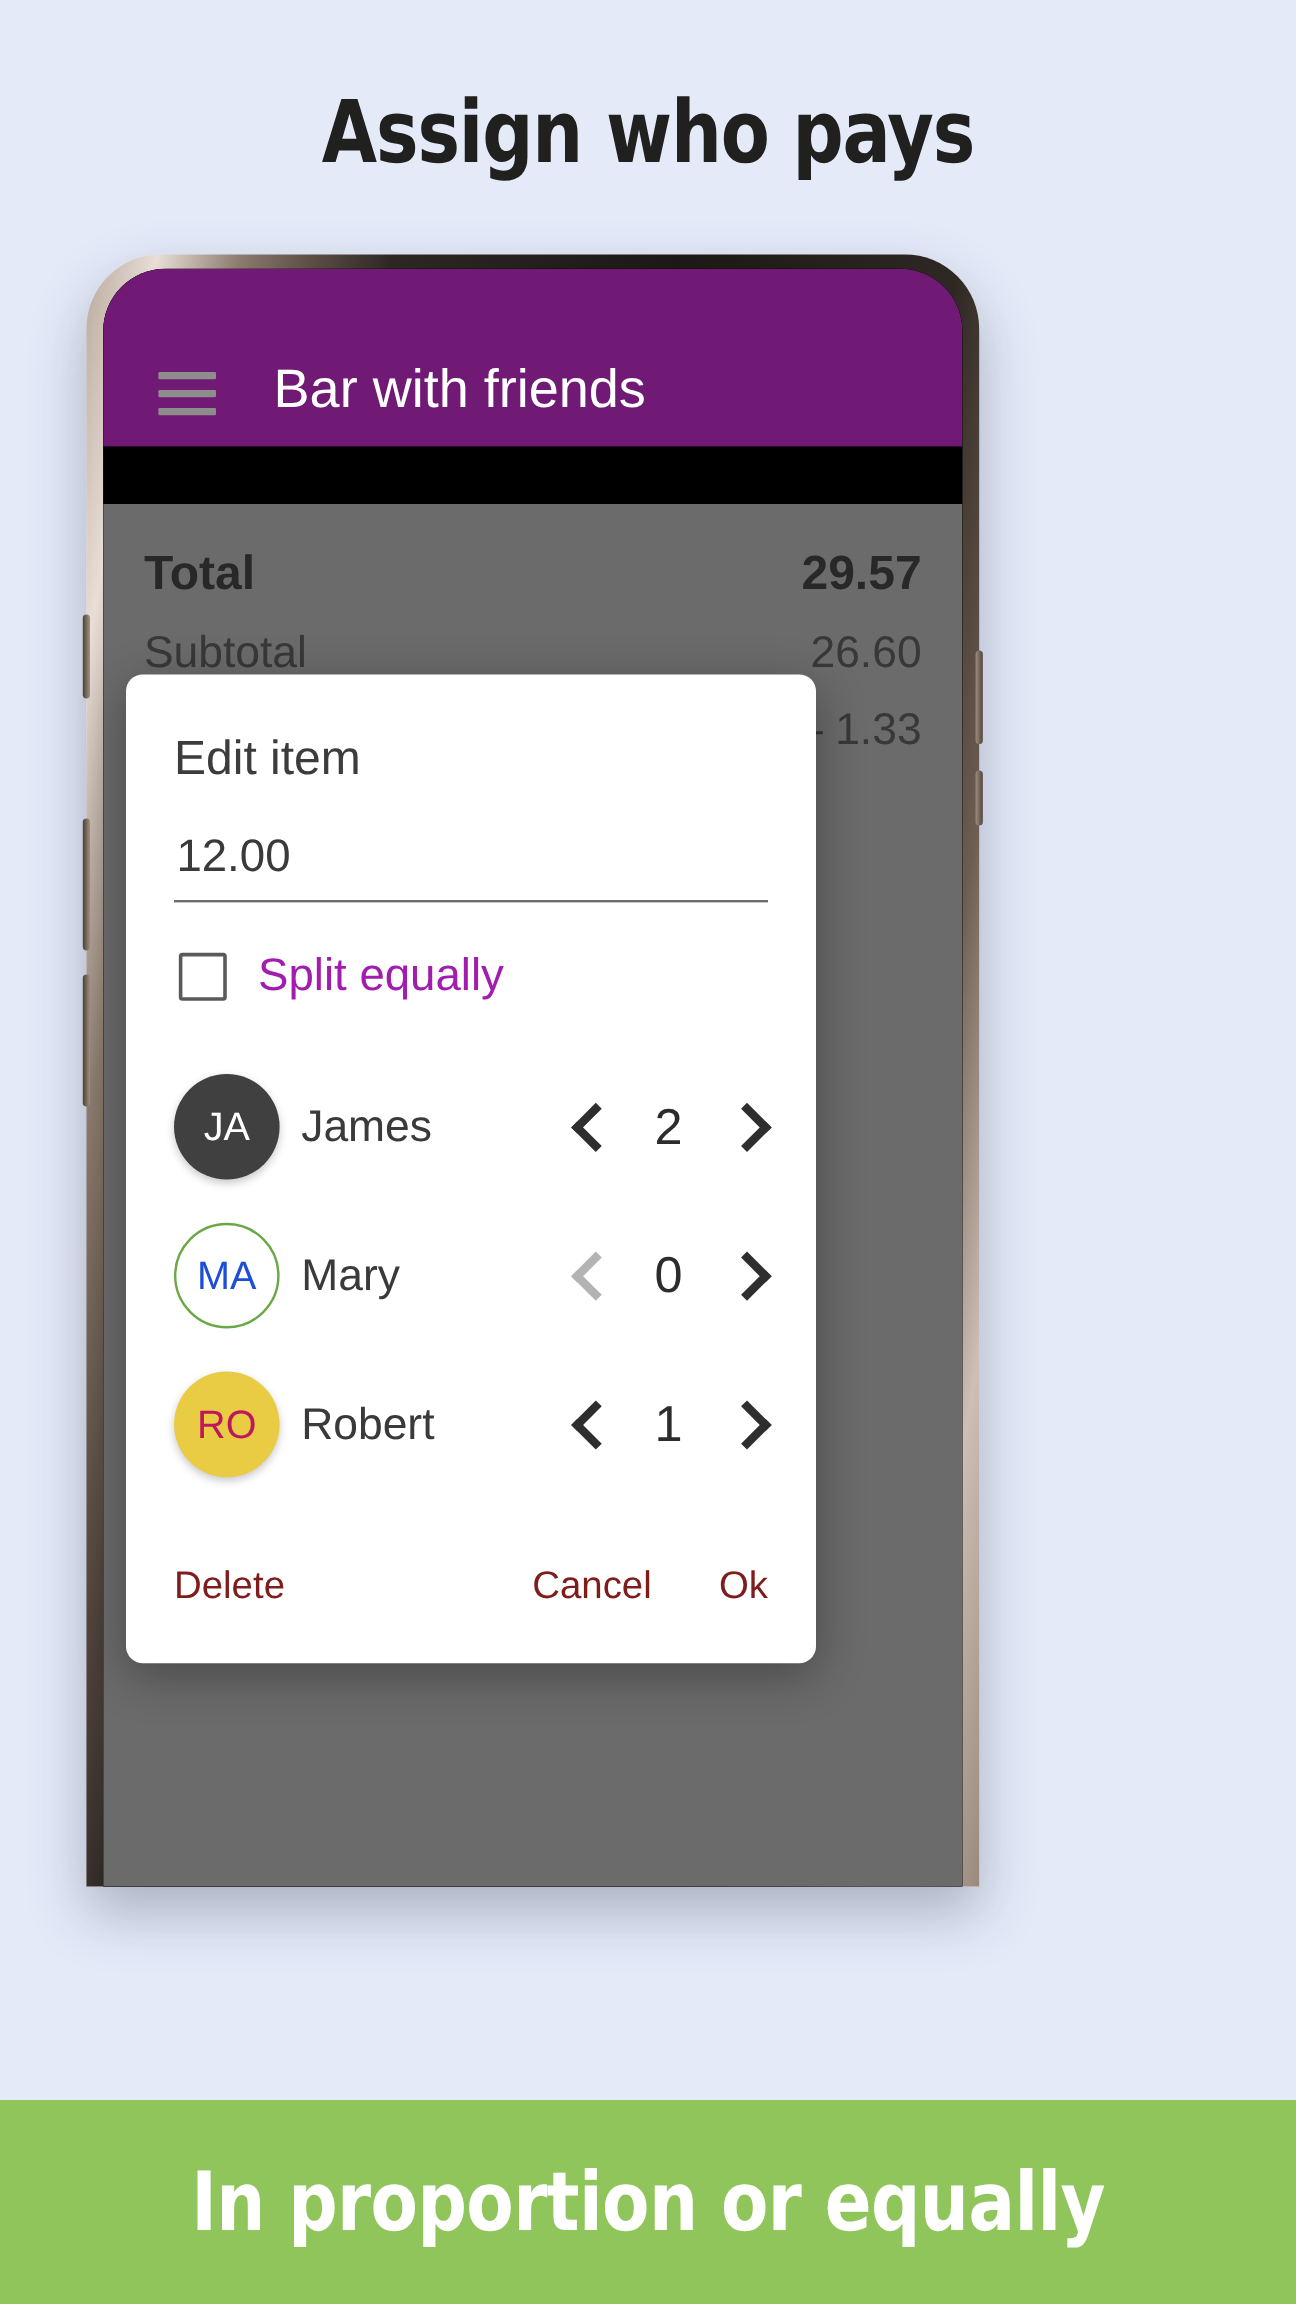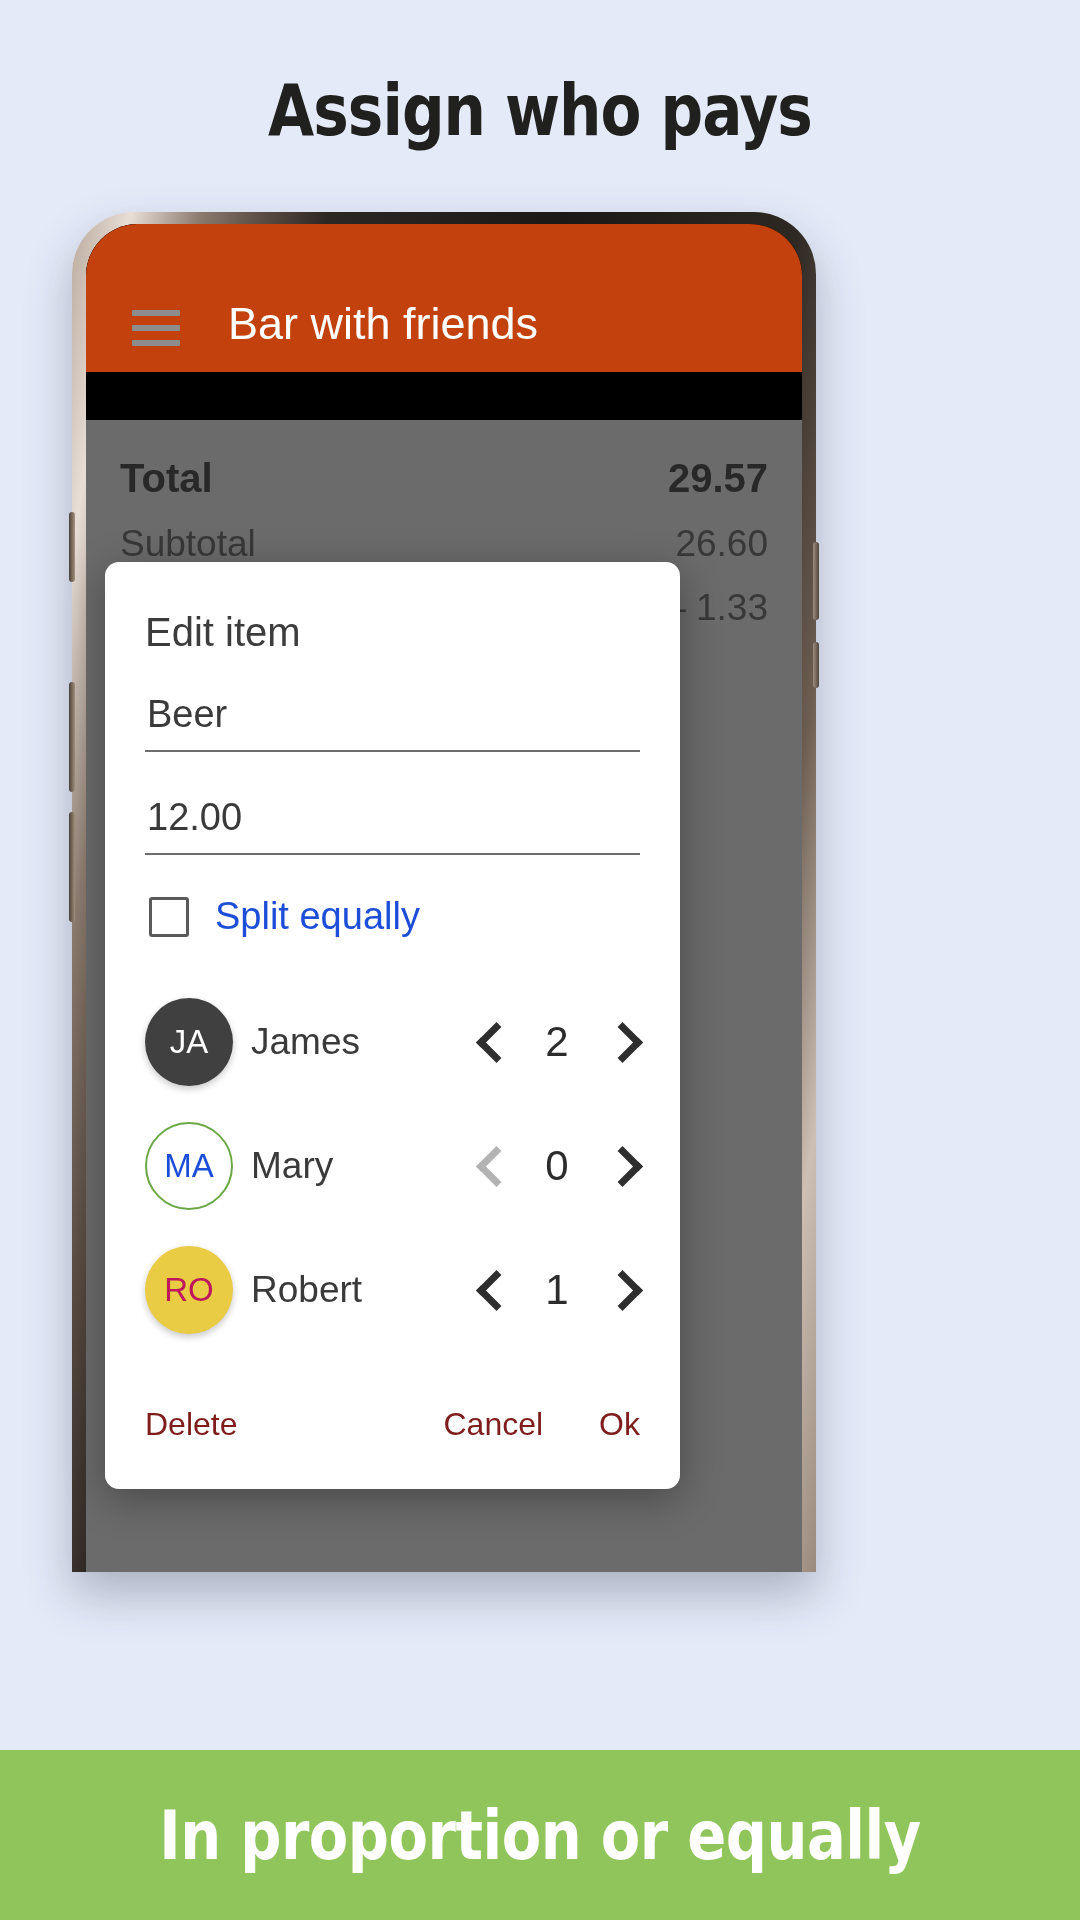--- a/index.html
+++ b/index.html
@@ -69,21 +69,21 @@
 
   
   .screen {
     position:absolute;
     left:0; top:0; right:0; bottom:0;
     background:#000;
   }
   .appbar {
     position:absolute; top:0; left:0; right:0;
     height:148px;
-    background:#c2410c;
+    background:#701a75;
     display:flex; align-items:flex-end;
     padding:0 0 26px 46px;
   }
   .hamburger { width:48px; height:36px; display:flex; flex-direction:column; justify-content:space-between; }
   .hamburger span { display:block; height:6px; background:#8d8d8d; border-radius:1px; }
   .appbar-title {
     color:#ffffff;
     font-size:45px;
     margin-left:48px;
     line-height:1;
@@ -128,21 +128,21 @@
   .checkbox-row {
     display:flex; align-items:center;
     margin:36px 0 44px 4px;
   }
   .checkbox-box {
     width:40px; height:40px;
     border:3px solid #5a5a5a;
     border-radius:3px;
     flex:0 0 auto;
   }
-  .checkbox-label { font-size:38px; color:#1d4ed8; margin-left:26px; }
+  .checkbox-label { font-size:38px; color:#a21caf; margin-left:26px; }
 
   .person-row {
     display:flex; align-items:center;
     height:120px;
     margin-bottom:4px;
   }
   .avatar {
     width:88px; height:88px; border-radius:50%;
     display:flex; align-items:center; justify-content:center;
     font-size:33px; flex:0 0 auto;
@@ -236,21 +236,20 @@
         </div>
       </div>
 
     </div>
   </div>
 </div>
 
 <div class="dialog">
   <div class="dialog-title">Edit item</div>
 
-  <div class="field" placeholder="Item name">Beer</div>
 
   <div class="field" placeholder="Price">12.00</div>
 
   <div class="checkbox-row">
     <div class="checkbox-box"></div>
     <div class="checkbox-label">Split equally</div>
   </div>
 
   <div class="person-row">
     <div class="avatar" style="background:#404040;color:#ffffff;">JA</div>

